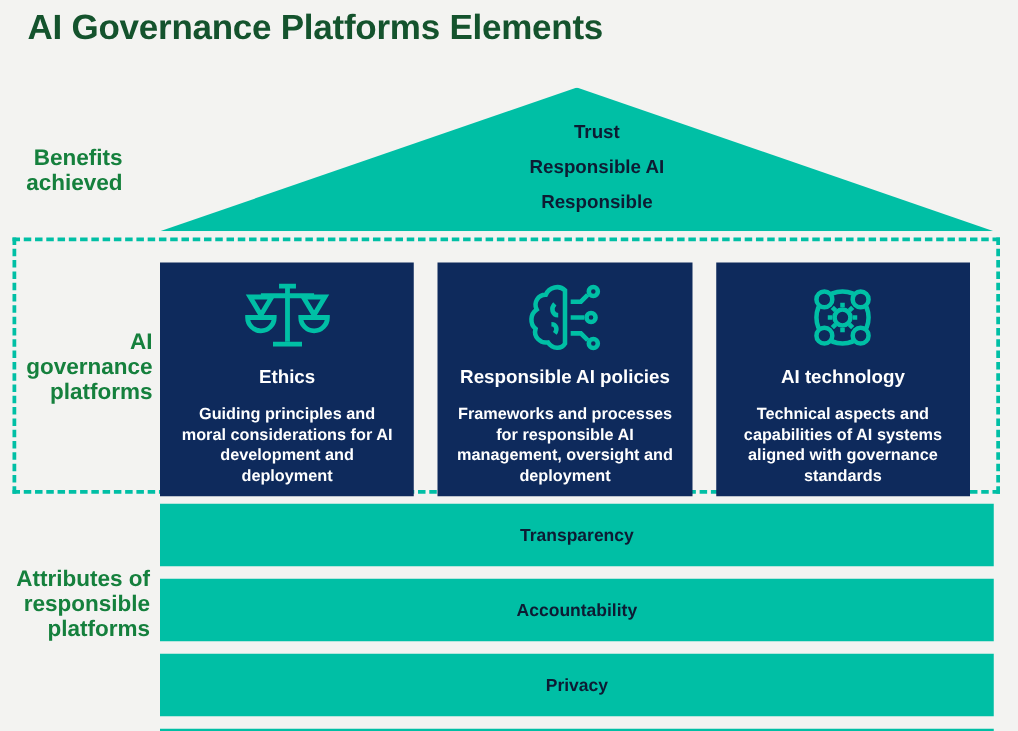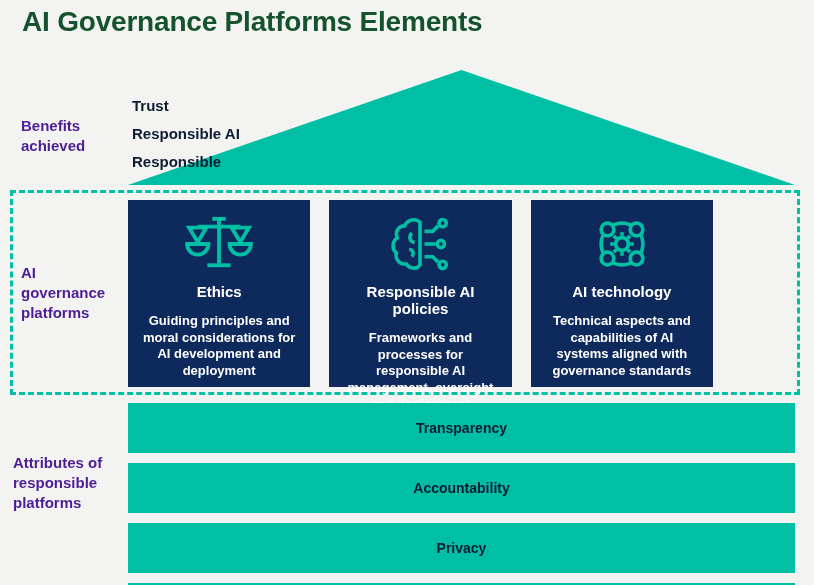--- a/index.html
+++ b/index.html
@@ -20,45 +20,47 @@
     left: 10px;
     top: 6px;
     font-size: 28px;
     font-weight: 700;
     color: #14532d;
     letter-spacing: -0.2px;
     margin-left: 12px;
   }
   .side-label {
     position: absolute;
-    font-size: 15px;
+    font-size: 18px;
     font-weight: 700;
     line-height: 20px;
-    color: #4c1d95;
+    color: #15803d;
     white-space: pre-line;
+    text-align: right;
   }
   #label-benefits   { left: 21px; top: 116px; }
   #label-governance { left: 21px; top: 263px; }
   #label-attributes { left: 13px; top: 453px; }
 
   .pyramid {
     position: absolute;
     left: 128px;
     top: 70px;
     width: 667px;
     height: 115px;
     background: #00bfa5;
     -webkit-clip-path: polygon(50% 0%, 100% 100%, 0% 100%);
     clip-path: polygon(50% 0%, 100% 100%, 0% 100%);
   }
   .pyramid-text {
     position: absolute;
-    left: 132px;
+    left: 144px;
     top: 96px;
     width: 667px;
+    text-align: center;
   }
   .pyramid-line {
     font-size: 15px;
     font-weight: 700;
     color: #0d1b33;
     line-height: 19px;
     margin-bottom: 9px;
   }
 
   .dashed-box {
@@ -66,22 +68,22 @@
     left: 10px;
     top: 190px;
     width: 790px;
     height: 205px;
     border: 3px dashed #00bfa5;
   }
 
   .cards-row {
     position: absolute;
     left: 128px;
-    top: 200px;
-    width: 585px;
+    top: 210px;
+    width: 648px;
     height: 187px;
     display: flex;
     gap: 19px;
   }
   .card {
     flex: 1 1 0;
     background: #0e2a5c;
     color: #ffffff;
     text-align: center;
     padding: 15px 10px 10px 10px;

